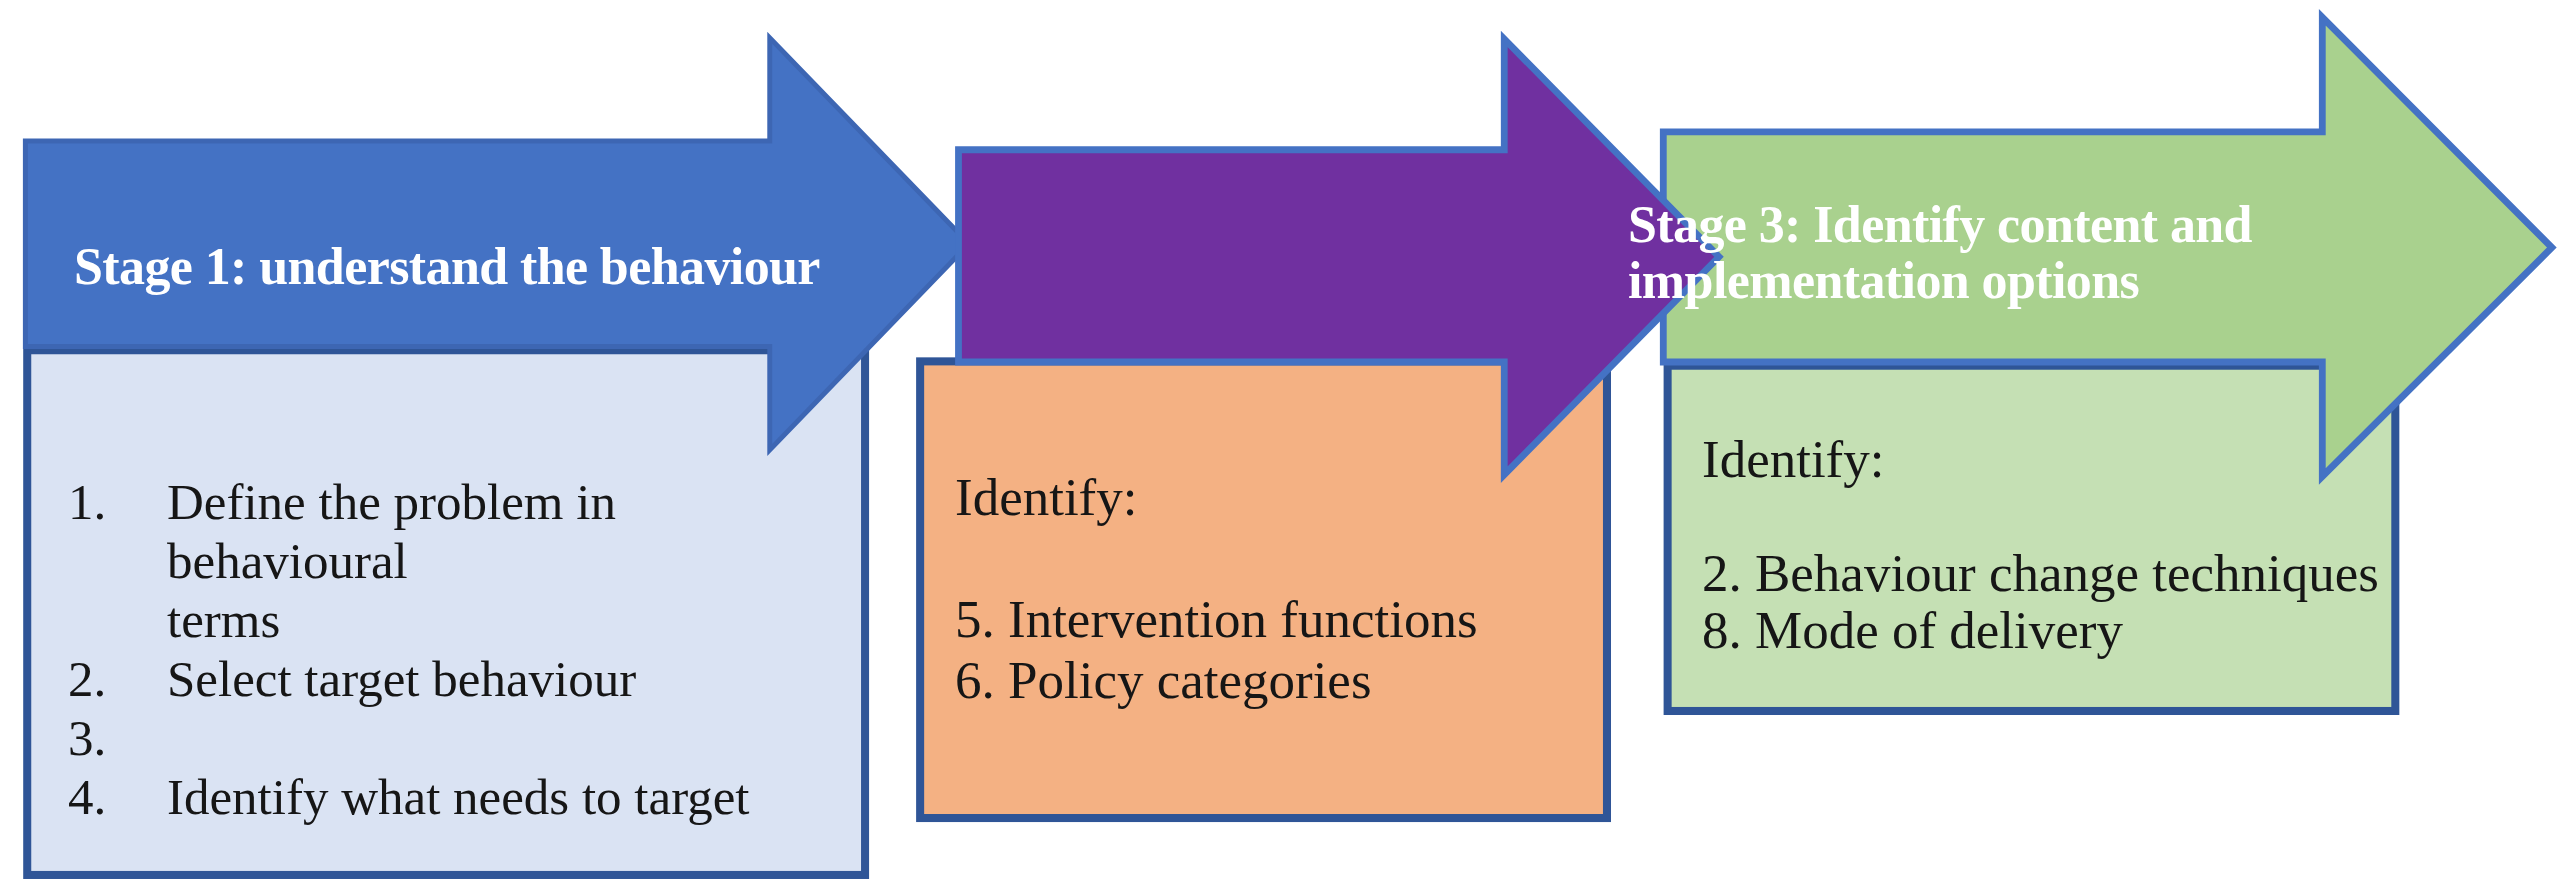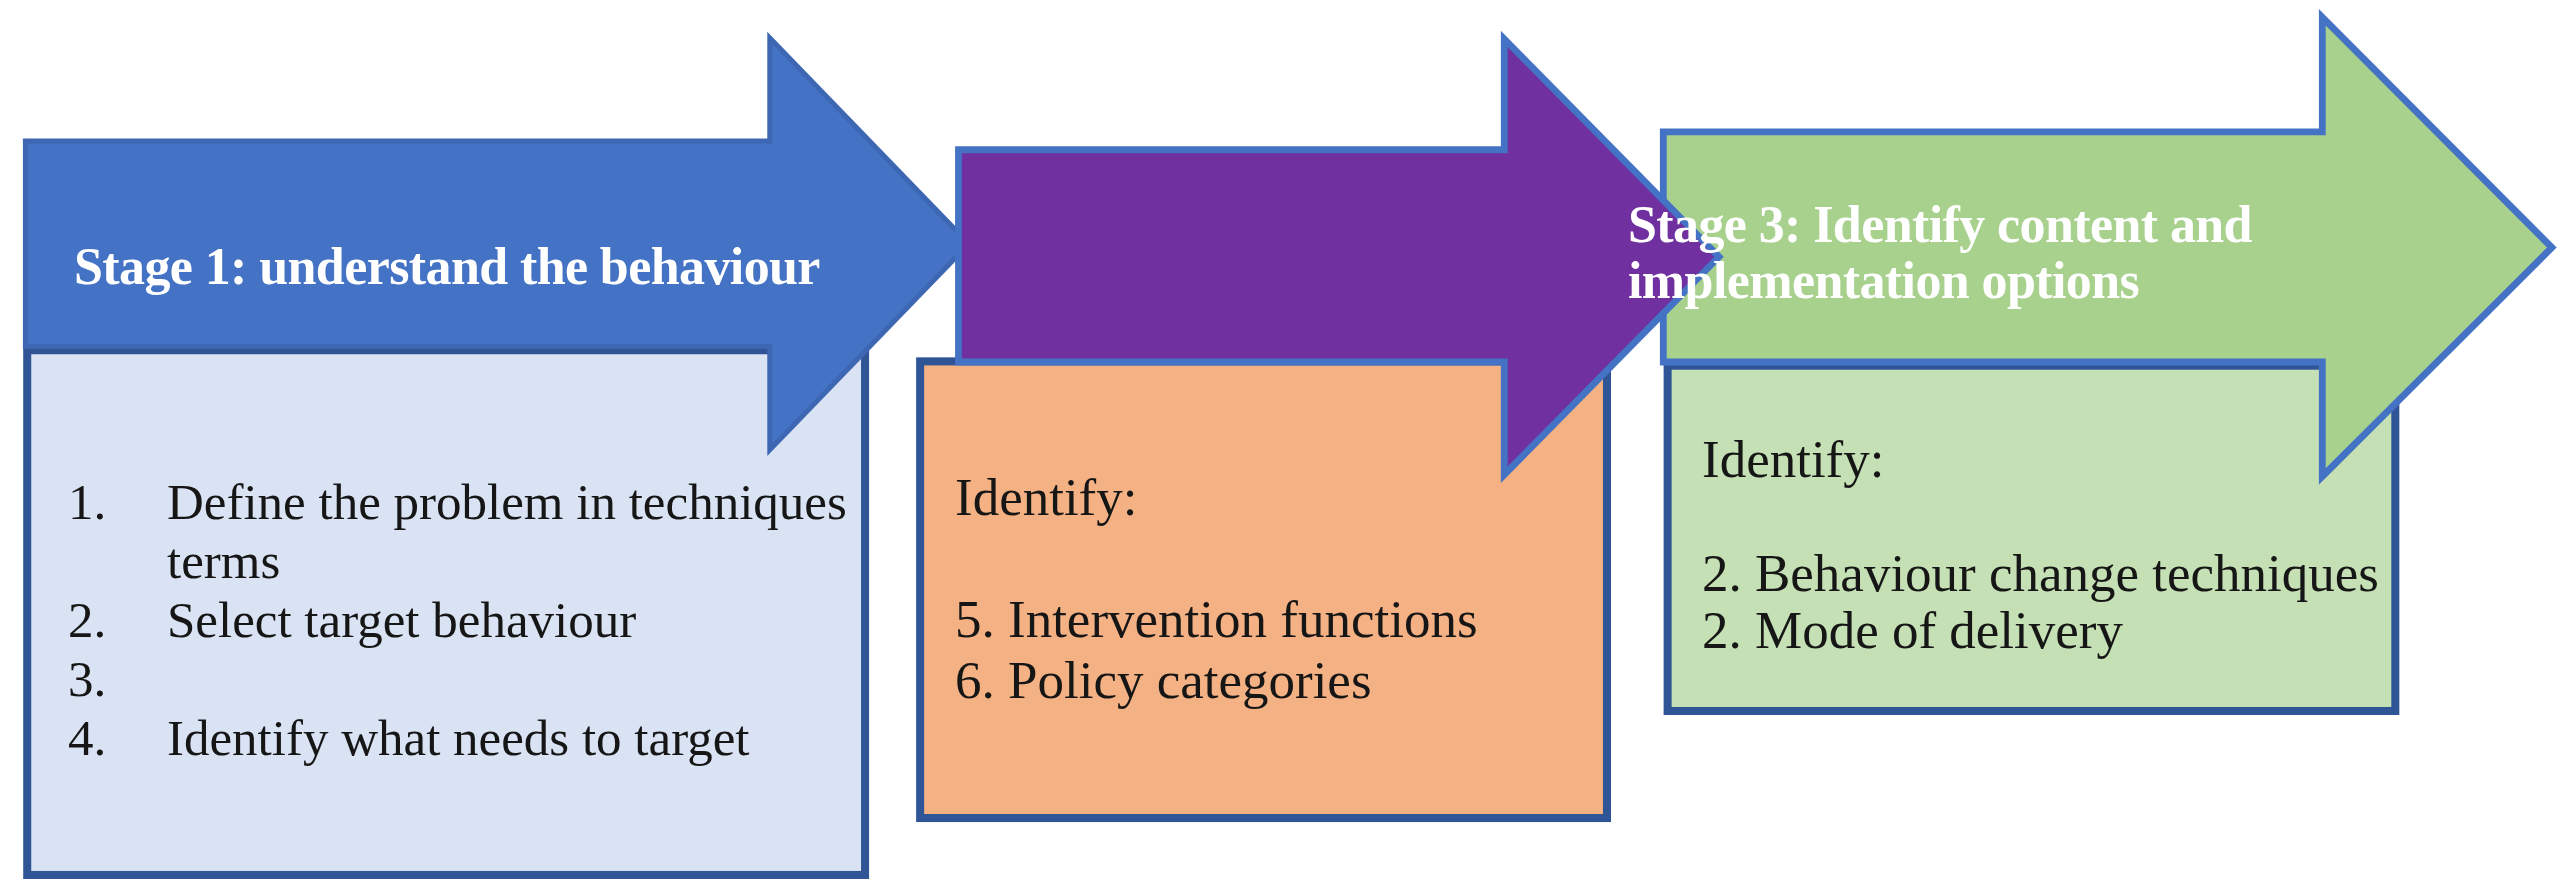--- a/index.html
+++ b/index.html
@@ -39,21 +39,21 @@
     <polygon points="1548,242 2430,242 2430,63 2777,415 2430,767 2430,585 1548,585" stroke-width="11" stroke-linejoin="miter" fill="#7030a0" stroke="#4472c4"></polygon>
   </svg>
 
   <div class="stage-title title-1">Stage 1: understand the behaviour</div>
   <div class="stage-title title-3">Stage 3: Identify content and
 implementation options</div>
 
   <div class="box-text numbered-list">
     <div class="list-row">
       <span class="list-num">1.</span>
-      <span class="list-text">Define the problem in techniques
+      <span class="list-text">Define the problem in behavioural
 terms</span>
     </div>
     <div class="list-row">
       <span class="list-num">2.</span>
       <span class="list-text">Select target behaviour</span>
     </div>
     <div class="list-row">
       <span class="list-num">3.</span>
     </div>
     <div class="list-row">
@@ -66,17 +66,17 @@
     <div class="blk-heading">Identify:</div>
     <div class="blk-spacer-2"></div>
     <div class="blk-item">5. Intervention functions</div>
     <div class="blk-item">6. Policy categories</div>
   </div>
 
   <div class="box-text panel-block-3">
     <div class="blk-heading">Identify:</div>
     <div class="blk-spacer-3"></div>
     <div class="blk-item">2. Behaviour change techniques</div>
-    <div class="blk-item">2. Mode of delivery</div>
+    <div class="blk-item">8. Mode of delivery</div>
   </div>
 
 </div>
 
 
 </body></html>

